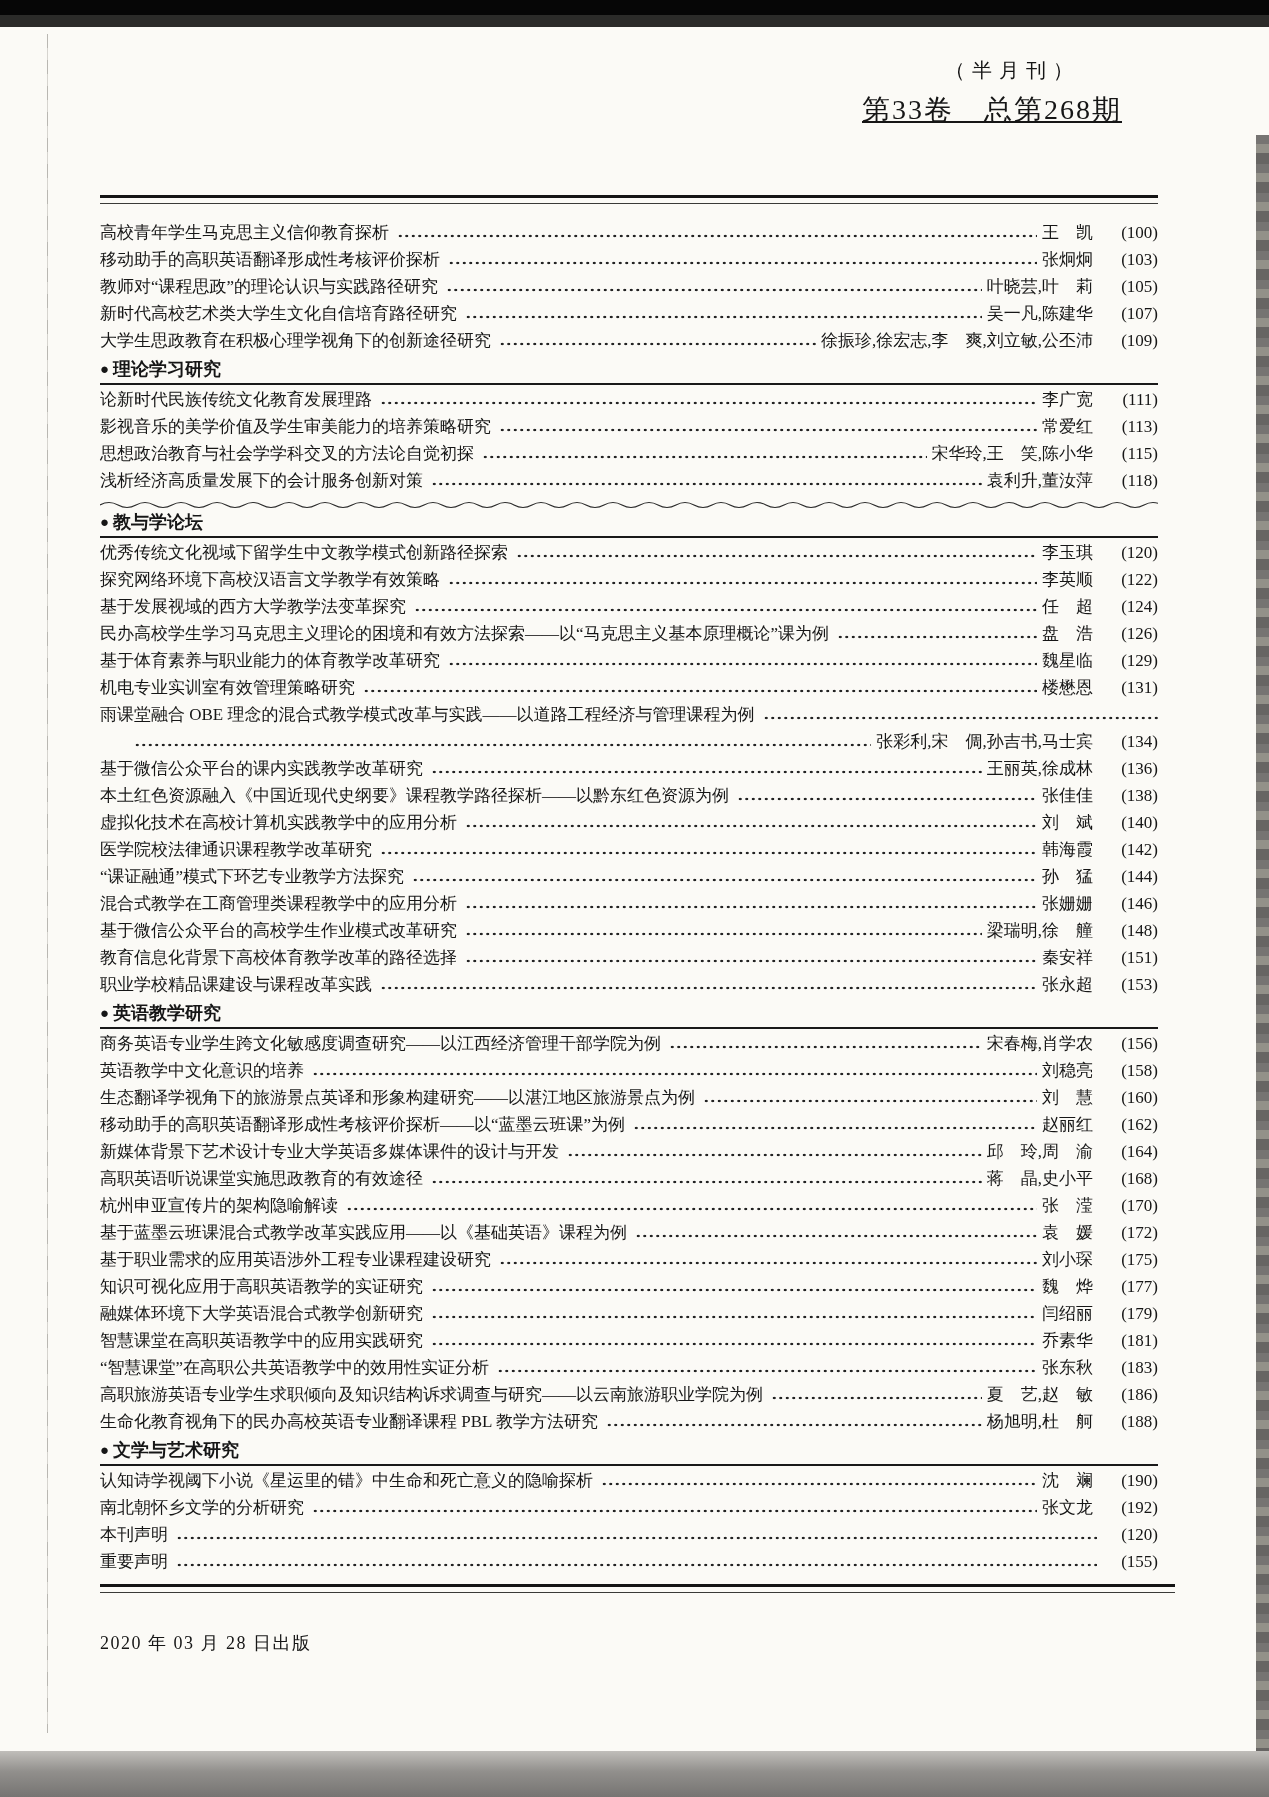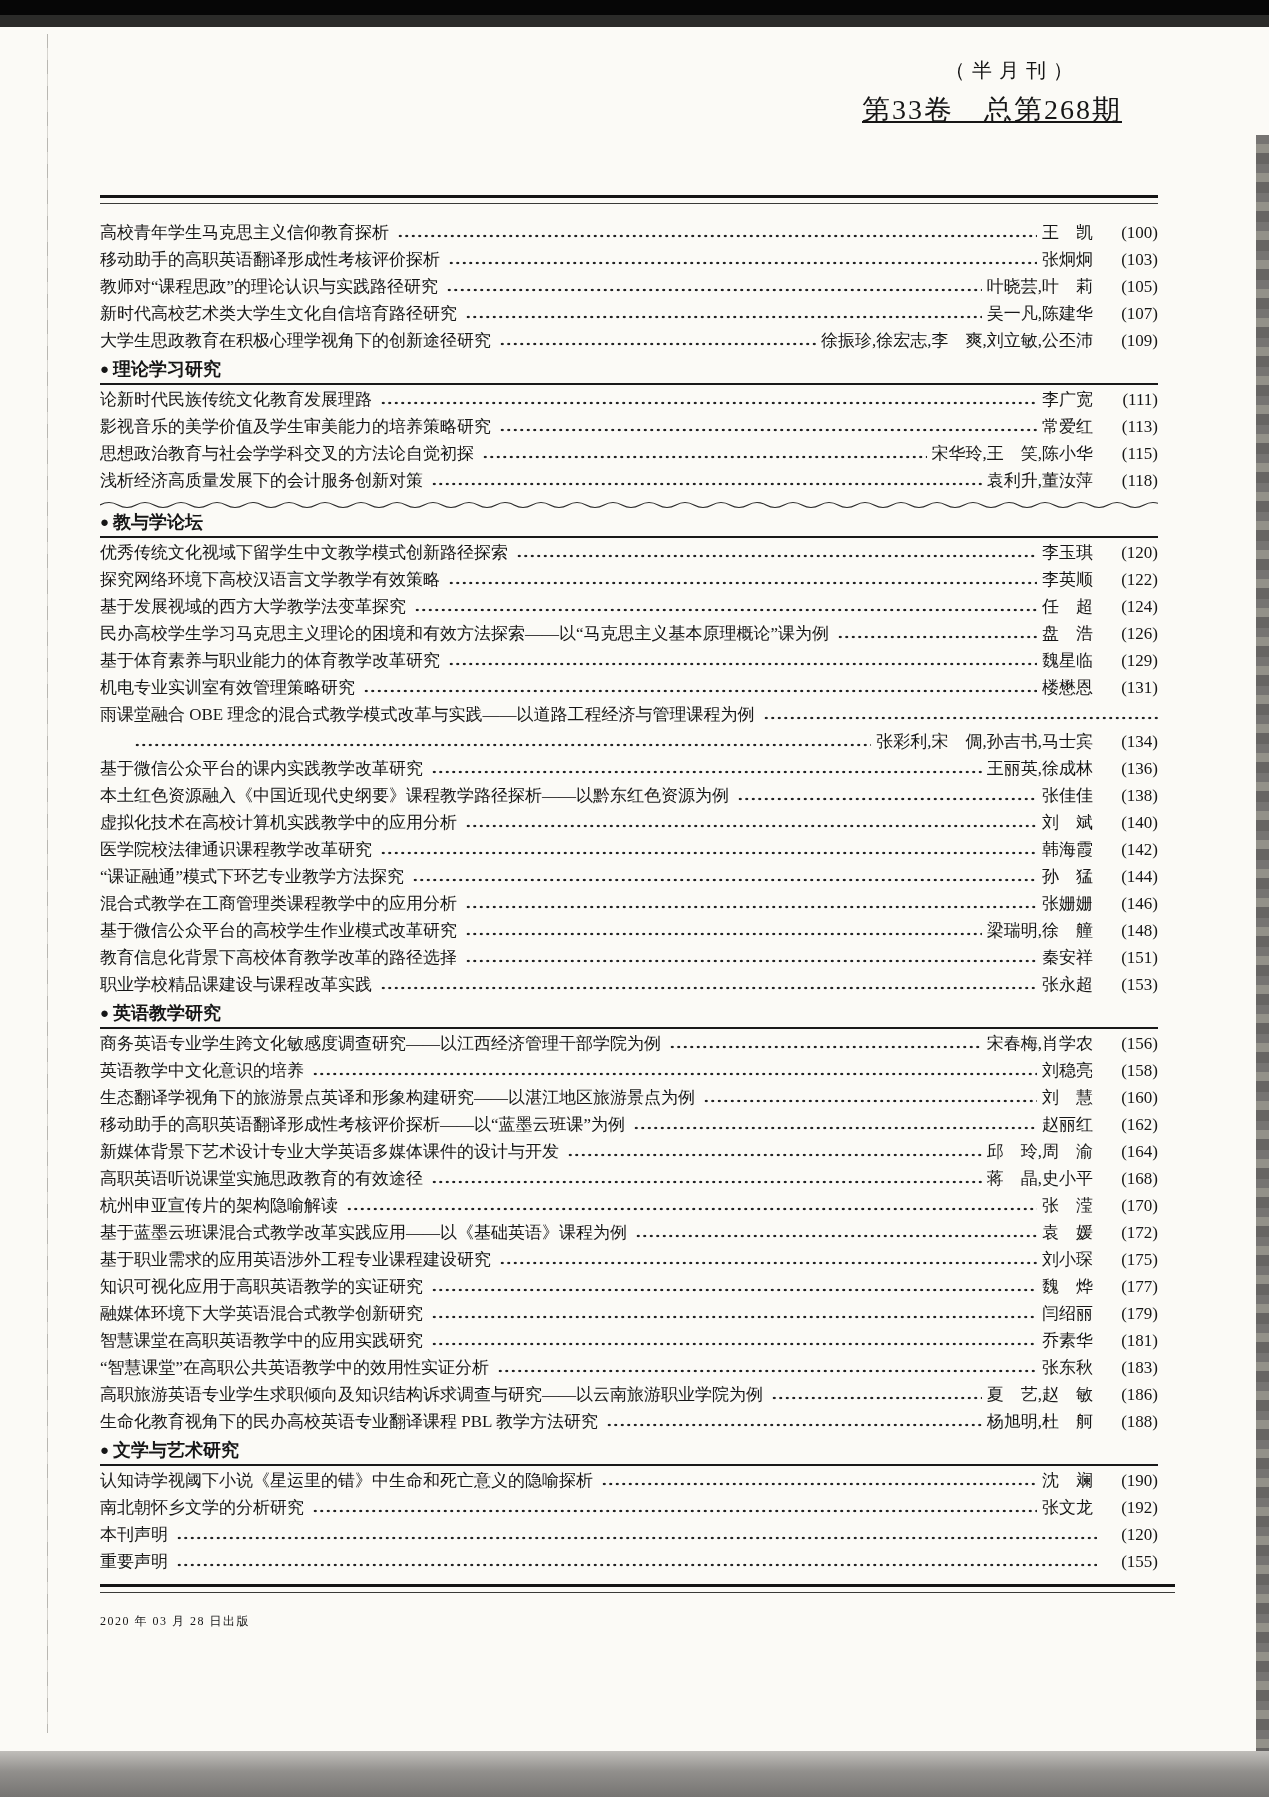--- a/index.html
+++ b/index.html
@@ -32,21 +32,21 @@
     background-size:6.5px 6px;background-repeat:repeat-x;background-position:0 calc(100% - 7px);}
   .dots.full{margin-right:0;}
   .toc-authors{flex:0 0 auto;margin-right:9px;}
   .toc-page{flex:0 0 auto;min-width:56px;text-align:right;}
   .indent{padding-left:26px;}
   .sec-header{display:flex;align-items:center;height:29px;border-bottom:2px solid #191919;
     font-family:"Liberation Sans","DejaVu Sans",sans-serif;font-weight:bold;font-size:18px;margin-bottom:1px;}
   .sec-bullet{font-size:15px;margin-right:4px;line-height:1;}
   .wavy{height:11px;margin:1px 0;}
   .rule-footer{margin-top:9px;height:5px;border-top:3px solid #141414;border-bottom:1px solid #3a3a38;width:1075px;}
-  .pubdate{margin-top:20px;font-size:12px;letter-spacing:1.5px;}
+  .pubdate{margin-top:38px;font-size:18px;letter-spacing:1.5px;}
 </style>
 </head>
 <body>
 
 <div class="top-edge"></div>
 <div class="left-fold"></div>
 <div class="right-edge"></div>
 <div class="bottom-edge"></div>
 
 <div class="content">

